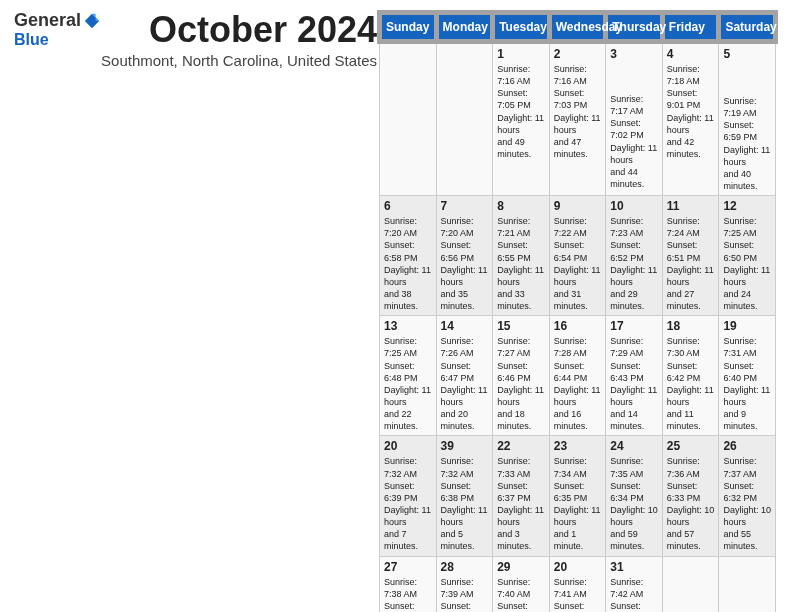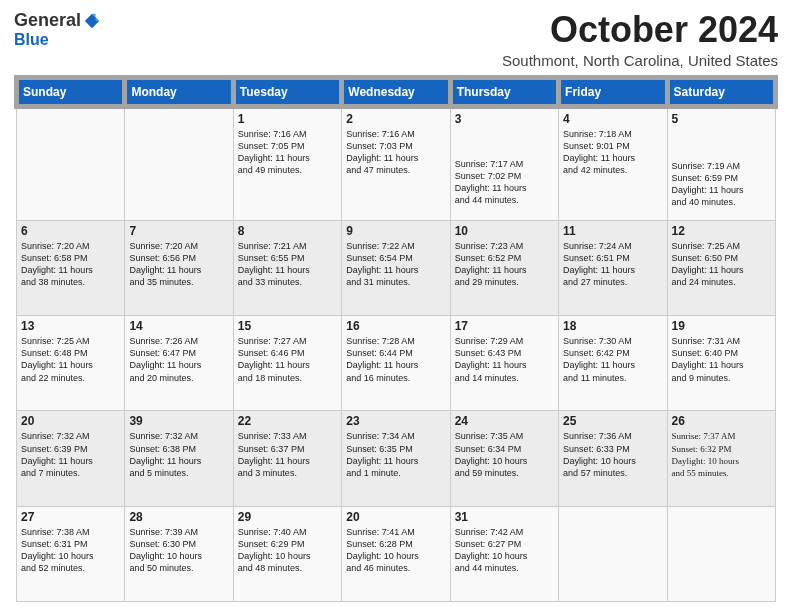--- a/index.html
+++ b/index.html
@@ -8,21 +8,21 @@
       background: #fff;
       width: 792px;
       height: 612px;
       overflow: hidden;
     }
     .page {
       width: 792px;
       height: 612px;
       padding: 10px 14px 10px 14px;
       display: flex;
-      flex-direction: column;
+      flex-direction: row;
     }
     .header {
       display: flex;
       justify-content: space-between;
       align-items: flex-start;
       margin-bottom: 6px;
     }
     .logo {
       display: flex;
       flex-direction: column;
@@ -315,21 +315,21 @@
           </td>
           <td>
             <span class="day-number">25</span>
             <div class="day-info" style="white-space: pre-line;">Sunrise: 7:36 AM
 Sunset: 6:33 PM
 Daylight: 10 hours
 and 57 minutes.</div>
           </td>
           <td>
             <span class="day-number">26</span>
-            <div class="day-info" style="white-space: pre-line; font-family: Liberation Serif, serif;">Sunrise: 7:37 AM
+            <div class="day-info" style="white-space: pre-line;">Sunrise: 7:37 AM
 Sunset: 6:32 PM
 Daylight: 10 hours
 and 55 minutes.</div>
           </td>
         </tr>
         <tr>
           <td>
             <span class="day-number">27</span>
             <div class="day-info" style="white-space: pre-line;">Sunrise: 7:38 AM
 Sunset: 6:31 PM

